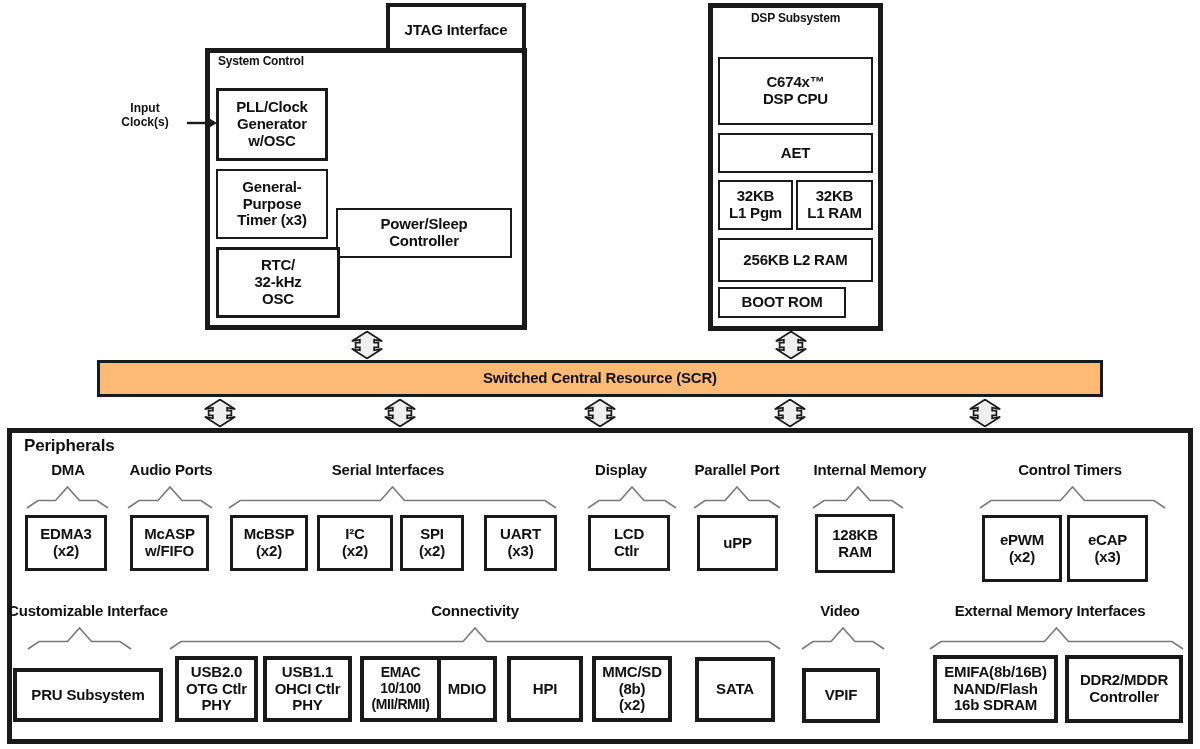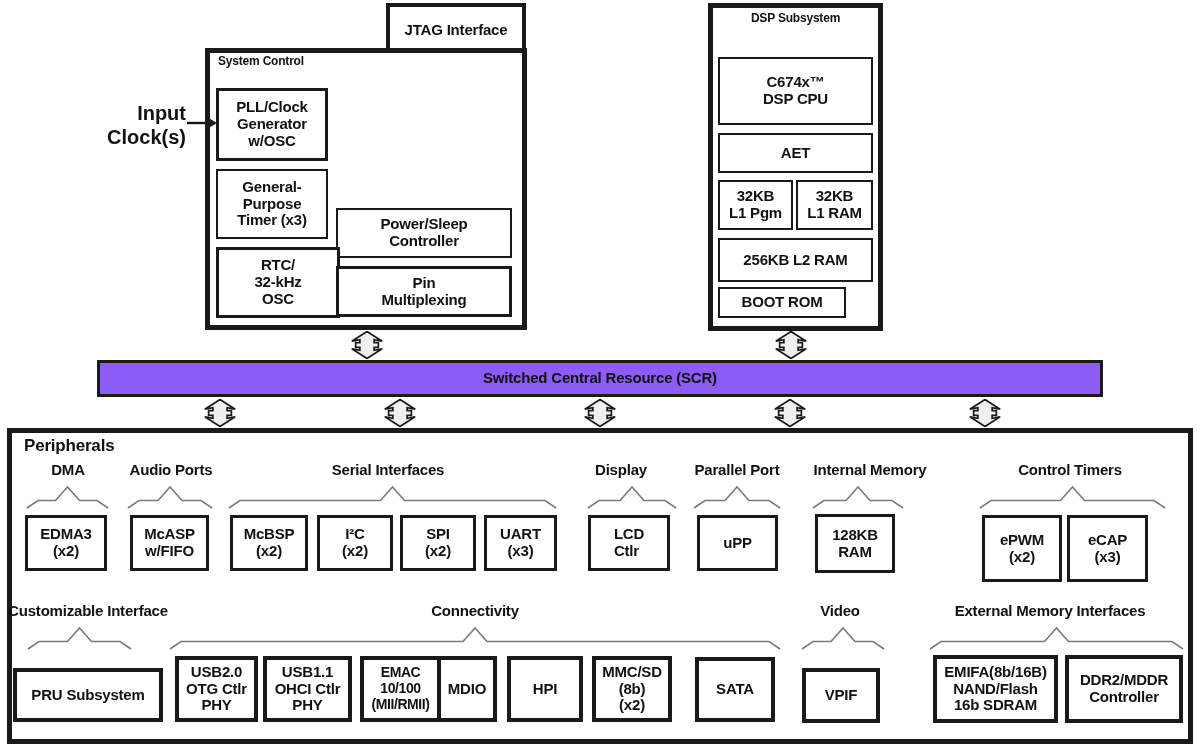--- a/index.html
+++ b/index.html
@@ -9,24 +9,24 @@
   .box{position:absolute;box-sizing:border-box;border:3px solid #1a1a1a;background:#fff;
        display:flex;align-items:center;justify-content:center;text-align:center;
        white-space:pre-line;font-size:15px;line-height:1.13;letter-spacing:-0.2px;}
   .b2{border-width:2px;} .b3{border-width:3px;} .b4{border-width:4px;}
   .ta-l{text-align:left;}
   .fs14{font-size:14px;letter-spacing:-0.4px;}
   .sec-title{position:absolute;font-size:12px;letter-spacing:-0.2px;}
   .center-title{text-align:center;}
   .page-title{position:absolute;font-size:17px;letter-spacing:-0.2px;}
   .grp-label{position:absolute;transform:translateX(-50%);font-size:15px;white-space:nowrap;letter-spacing:-0.2px;}
-  .scr-bar{background:#8b5cf6;font-size:15px;}
+  .scr-bar{background:#fdba74;font-size:15px;}
   .brace{position:absolute;overflow:visible;}
   .brace path{fill:none;stroke:#7a7a7a;stroke-width:1.6;}
-  .lbl{position:absolute;font-size:20px;white-space:pre-line;line-height:1.2;text-align:right;}
+  .lbl{position:absolute;font-size:12px;white-space:pre-line;line-height:1.2;text-align:center;}
   svg.arrow{position:absolute;}
   .hidden-defs{position:absolute;width:0;height:0;}
 </style>
 </head>
 <body>
 
 <div class="canvas">
 
   <svg class="hidden-defs" aria-hidden="true">
     <defs>
@@ -45,22 +45,20 @@
 Generator
 w/OSC</div>
   <div class="box b2" style="left:216px;top:169px;width:112px;height:70px;">General-
 Purpose
 Timer (x3)</div>
   <div class="box b2" style="left:336px;top:208px;width:176px;height:50px;">Power/Sleep
 Controller</div>
   <div class="box b3" style="left:216px;top:247px;width:124px;height:71px;">RTC/
 32-kHz
 OSC</div>
-  <div class="box b3" style="left:336px;top:266px;width:176px;height:51px;">Pin
-Multiplexing</div>
 
   <div class="lbl" style="left:104px;top:101px;width:82px;">Input
 Clock(s)</div>
   <svg class="arrow" style="left:187px;top:115px;" width="30" height="16" viewBox="0 0 30 16">
     <line x1="0" y1="8" x2="21" y2="8" stroke="#1a1a1a" stroke-width="2.4"></line>
     <polygon points="20,2 30,8 20,14" fill="#1a1a1a"></polygon>
   </svg>
 
   <div class="frame" style="left:708px;top:3px;width:175px;height:328px;"></div>
   <div class="sec-title center-title" style="left:708px;top:11px;width:175px;">DSP Subsystem</div>
@@ -134,21 +132,21 @@
     </svg>
 
   <div class="box b3" style="left:25px;top:515px;width:82px;height:56px;">EDMA3
 (x2)</div>
   <div class="box b3" style="left:130px;top:515px;width:79px;height:56px;">McASP
 w/FIFO</div>
   <div class="box b3" style="left:230px;top:515px;width:78px;height:56px;">McBSP
 (x2)</div>
   <div class="box b3" style="left:317px;top:515px;width:76px;height:56px;">I²C
 (x2)</div>
-  <div class="box b3" style="left:400px;top:515px;width:76px;height:56px;">SPI
+  <div class="box b3" style="left:400px;top:515px;width:64px;height:56px;">SPI
 (x2)</div>
   <div class="box b3" style="left:484px;top:515px;width:73px;height:56px;">UART
 (x3)</div>
   <div class="box b3 ta-l" style="left:588px;top:515px;width:82px;height:56px;">LCD
 Ctlr</div>
   <div class="box b3" style="left:697px;top:515px;width:81px;height:56px;">uPP</div>
   <div class="box b3" style="left:815px;top:514px;width:80px;height:59px;">128KB
 RAM</div>
   <div class="box b3" style="left:982px;top:515px;width:80px;height:67px;">ePWM
 (x2)</div>

